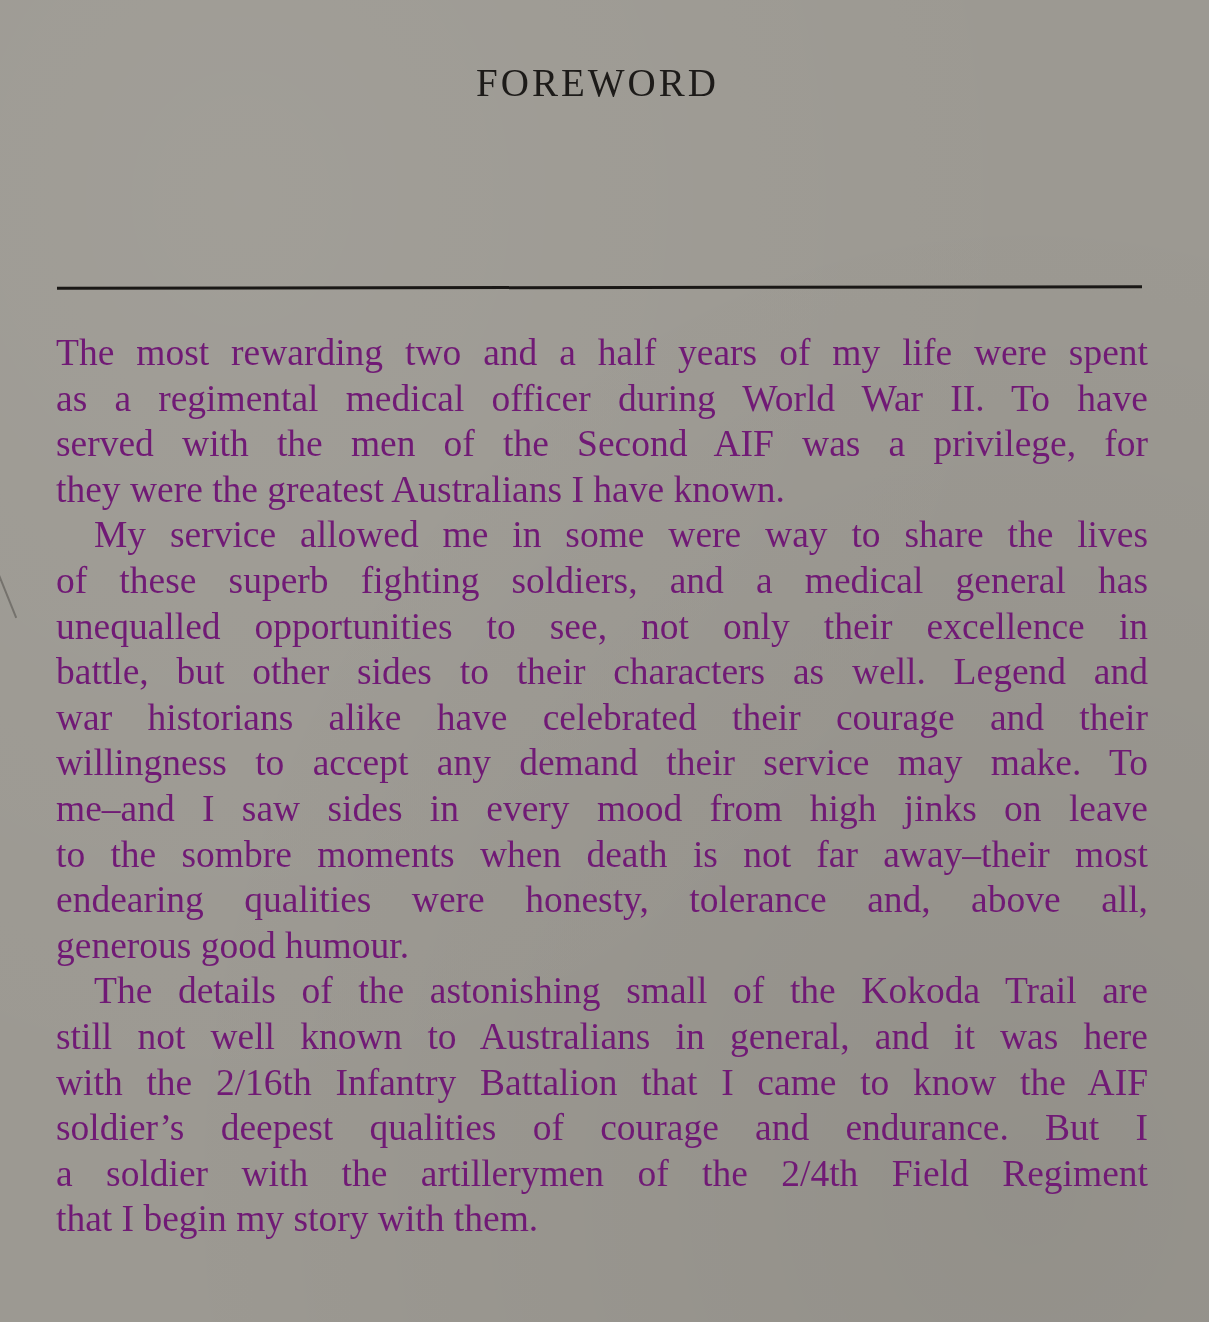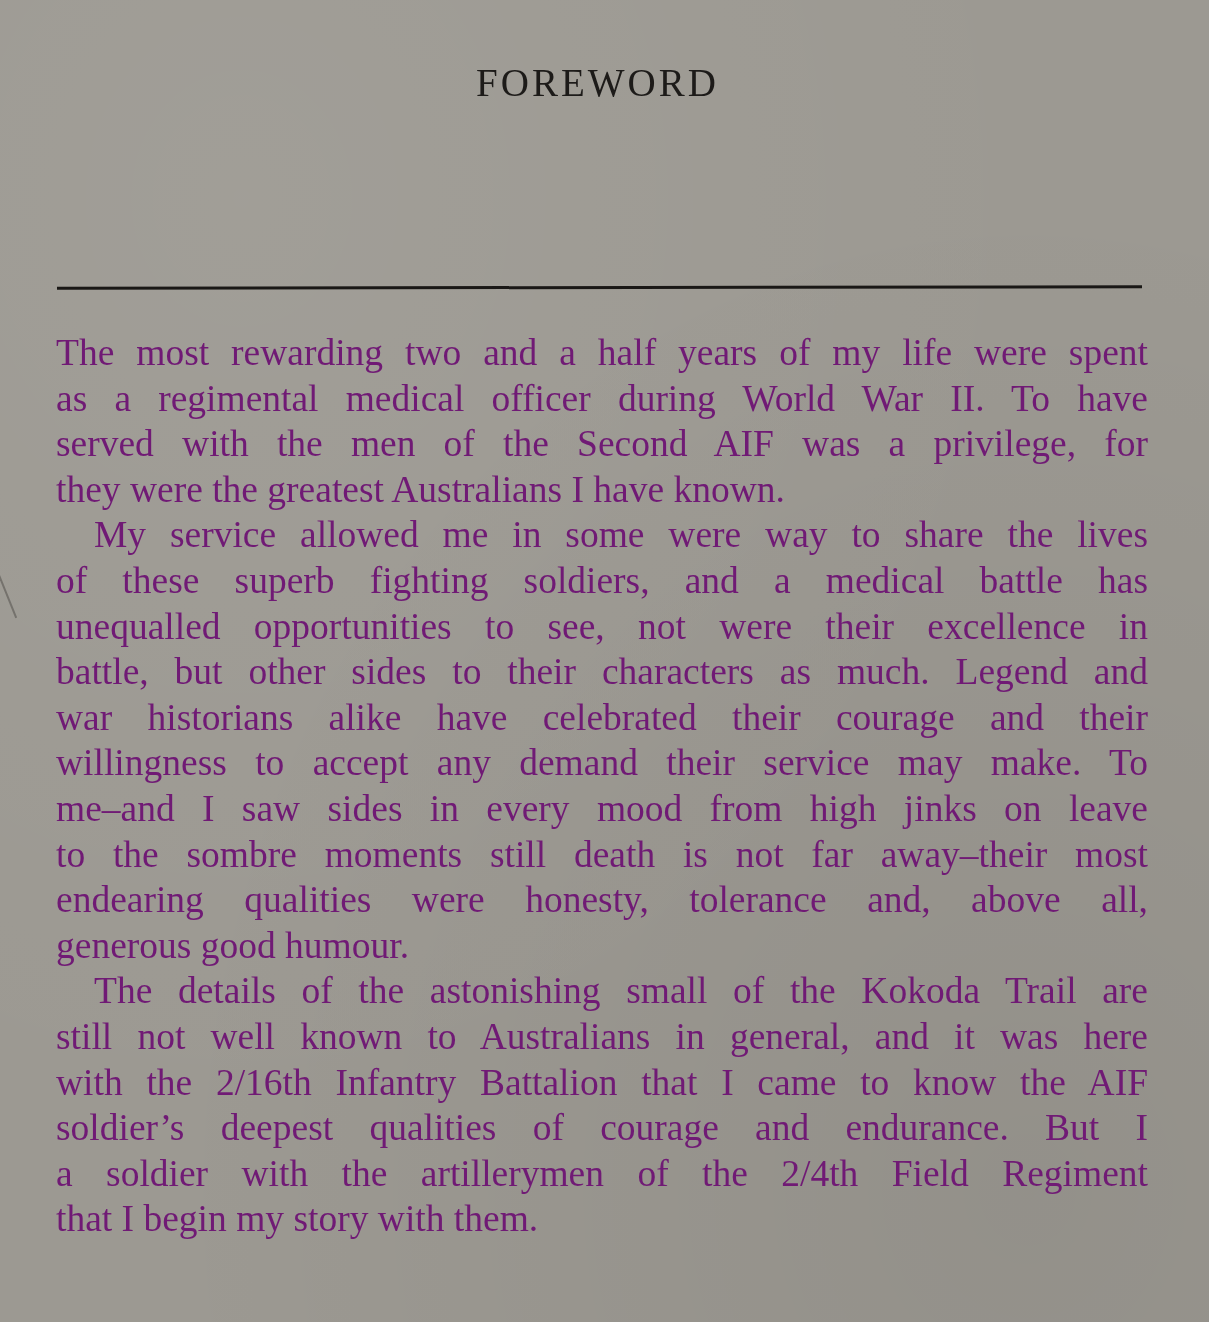--- a/index.html
+++ b/index.html
@@ -95,27 +95,27 @@
 
     <div class="para">
       <span class="line">The most rewarding two and a half years of my life were spent</span>
       <span class="line">as a regimental medical officer during World War II. To have</span>
       <span class="line">served with the men of the Second AIF was a privilege, for</span>
       <span class="line last">they were the greatest Australians I have known.</span>
     </div>
 
     <div class="para indent">
       <span class="line">My service allowed me in some were way to share the lives</span>
-      <span class="line">of these superb fighting soldiers, and a medical battle has</span>
-      <span class="line">unequalled opportunities to see, not were their excellence in</span>
-      <span class="line">battle, but other sides to their characters as much. Legend and</span>
+      <span class="line">of these superb fighting soldiers, and a medical general has</span>
+      <span class="line">unequalled opportunities to see, not only their excellence in</span>
+      <span class="line">battle, but other sides to their characters as well. Legend and</span>
       <span class="line">war historians alike have celebrated their courage and their</span>
       <span class="line">willingness to accept any demand their service may make. To</span>
       <span class="line">me–and I saw sides in every mood from high jinks on leave</span>
-      <span class="line">to the sombre moments still death is not far away–their most</span>
+      <span class="line">to the sombre moments when death is not far away–their most</span>
       <span class="line">endearing qualities were honesty, tolerance and, above all,</span>
       <span class="line last">generous good humour.</span>
     </div>
 
     <div class="para indent">
       <span class="line">The details of the astonishing small of the Kokoda Trail are</span>
       <span class="line">still not well known to Australians in general, and it was here</span>
       <span class="line">with the 2/16th Infantry Battalion that I came to know the AIF</span>
       <span class="line">soldier’s deepest qualities of courage and endurance. But I</span>
       <span class="line">a soldier with the artillerymen of the 2/4th Field Regiment</span>

